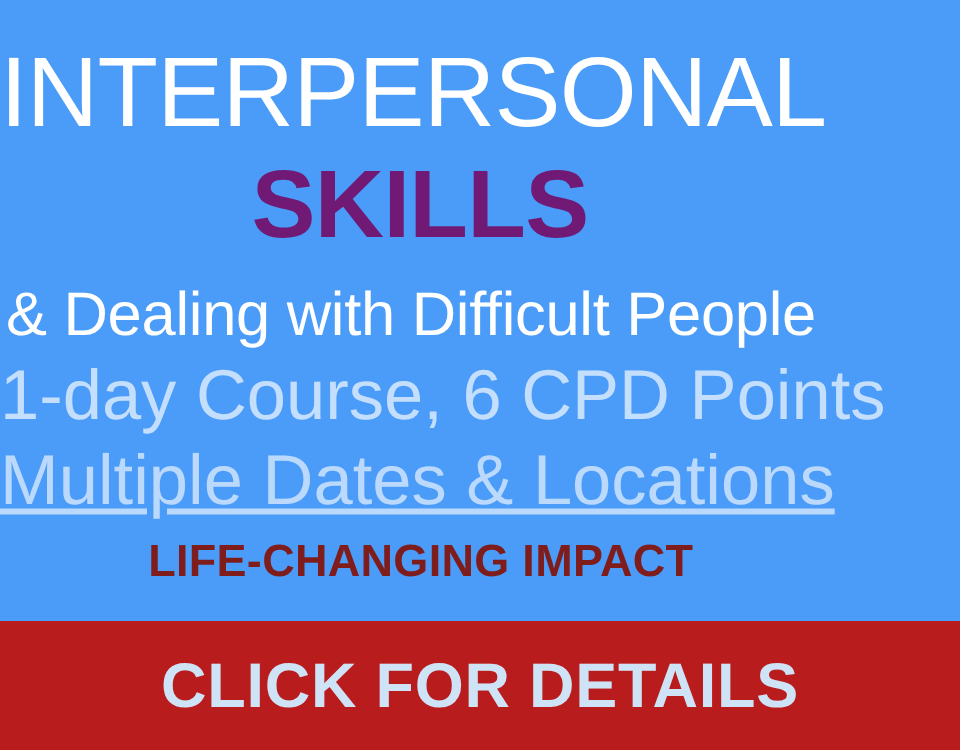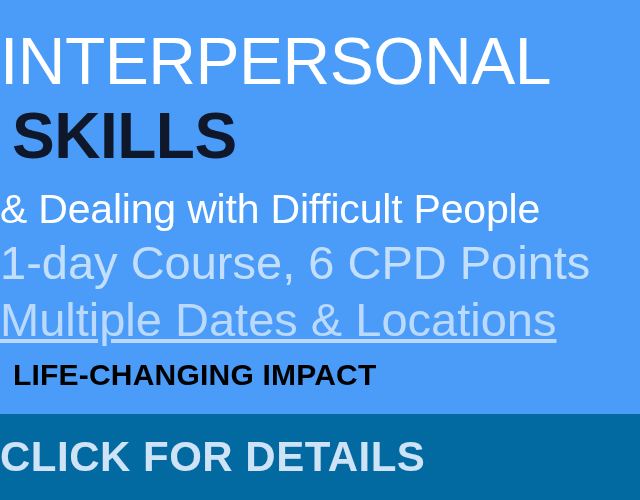--- a/index.html
+++ b/index.html
@@ -28,21 +28,21 @@
     align-items: stretch;
   }
 
   
   .message-block {
     position: absolute;
     left: 0;
     top: 0;
     width: 548px;
     height: 414px;
-    text-align: left;
+    text-align: center;
     padding: 0 8px;
     box-sizing: border-box;
   }
 
   .headline-primary {
     position: absolute;
     left: 0;
     right: 0;
     top: 25px;
     font-size: 66px;
@@ -55,21 +55,21 @@
 
   .headline-secondary {
     position: absolute;
     left: 12px;
     right: 0;
     top: 101px;
     font-size: 64px;
     line-height: 70px;
     font-weight: 700;
     letter-spacing: -0.5px;
-    color: #0f172a;
+    color: #701a75;
     white-space: nowrap;
   }
 
   .subhead {
     position: absolute;
     left: 0;
     right: 0;
     top: 186px;
     font-size: 41px;
     line-height: 46px;
@@ -96,36 +96,36 @@
 
   .tagline {
     position: absolute;
     left: 0;
     right: 0;
     top: 358px;
     font-size: 30px;
     line-height: 34px;
     font-weight: 600;
     letter-spacing: 0.2px;
-    color: #000000;
+    color: #7f1d1d;
     white-space: nowrap;
     padding-left: 13px;
   }
 
   
   .cta-bar {
     position: absolute;
     left: 0;
     bottom: 0;
     width: 640px;
     height: 86px;
-    background: #0369a1;
+    background: #b91c1c;
     display: flex;
     align-items: center;
-    justify-content: flex-start;
+    justify-content: center;
     cursor: pointer;
     user-select: none;
   }
 
   .cta-label {
     font-size: 42px;
     line-height: 46px;
     font-weight: 700;
     letter-spacing: 0.5px;
     color: #cfe3f7;

